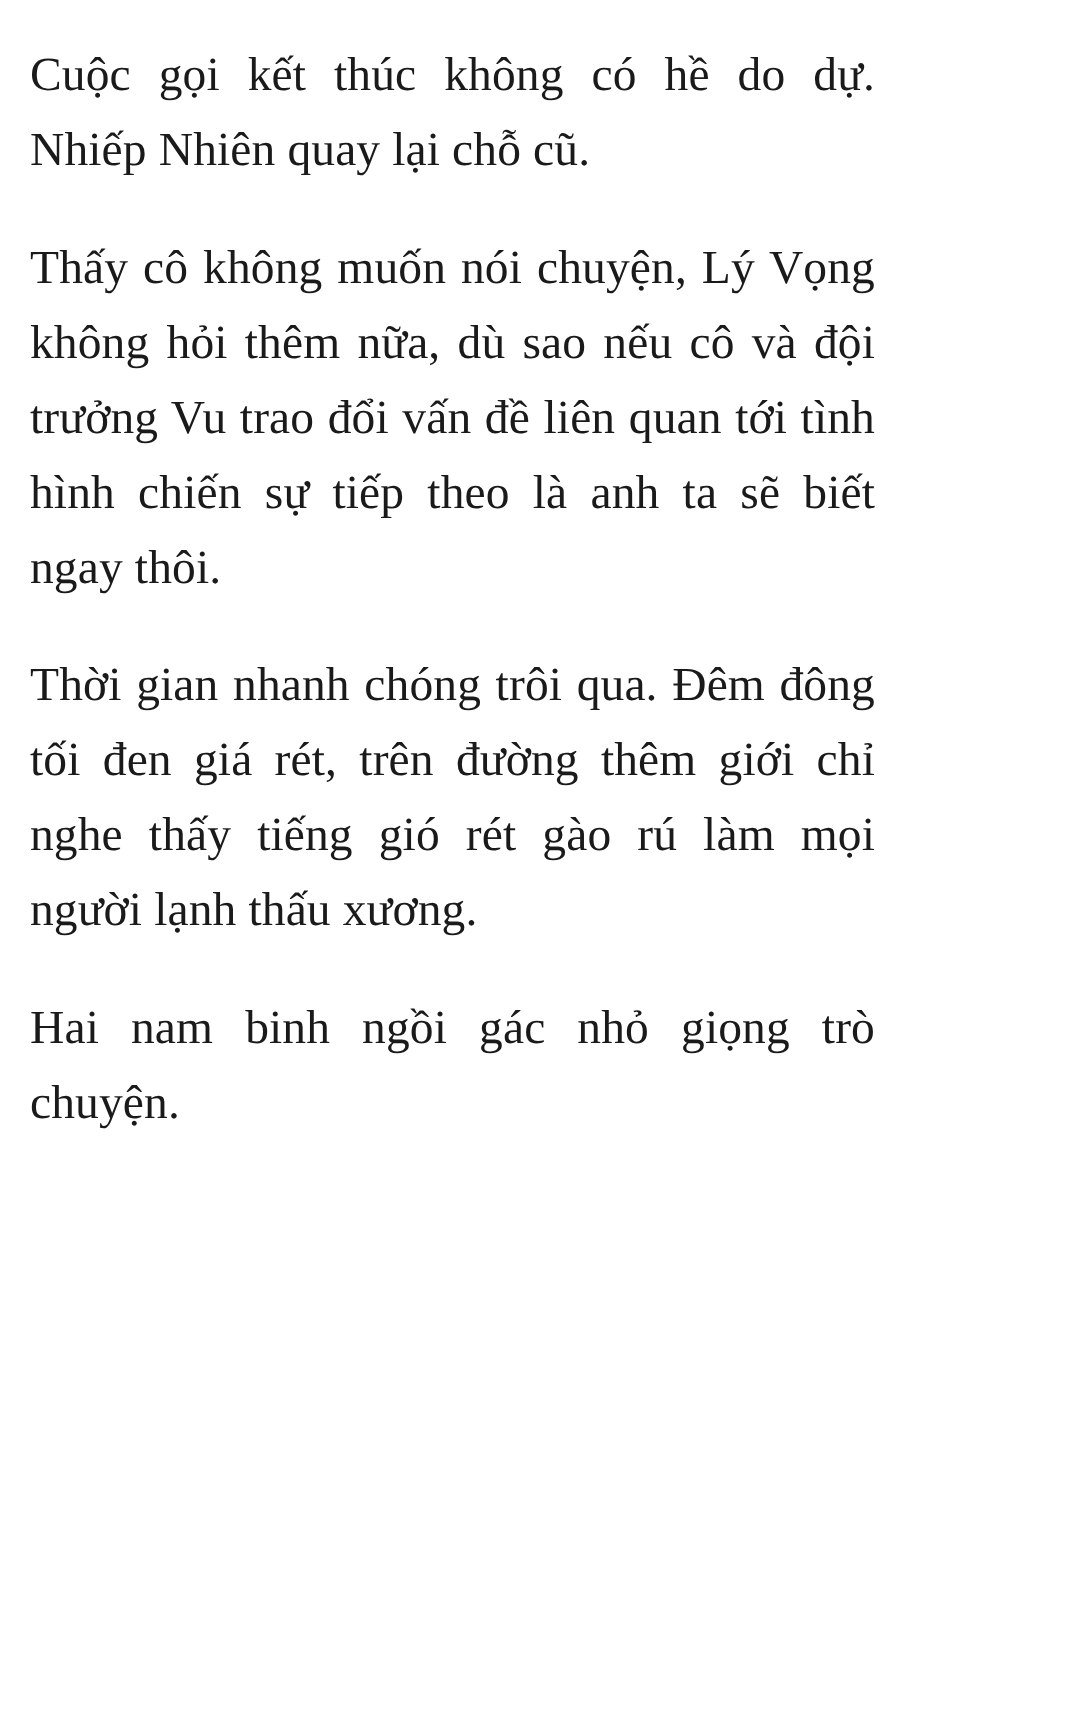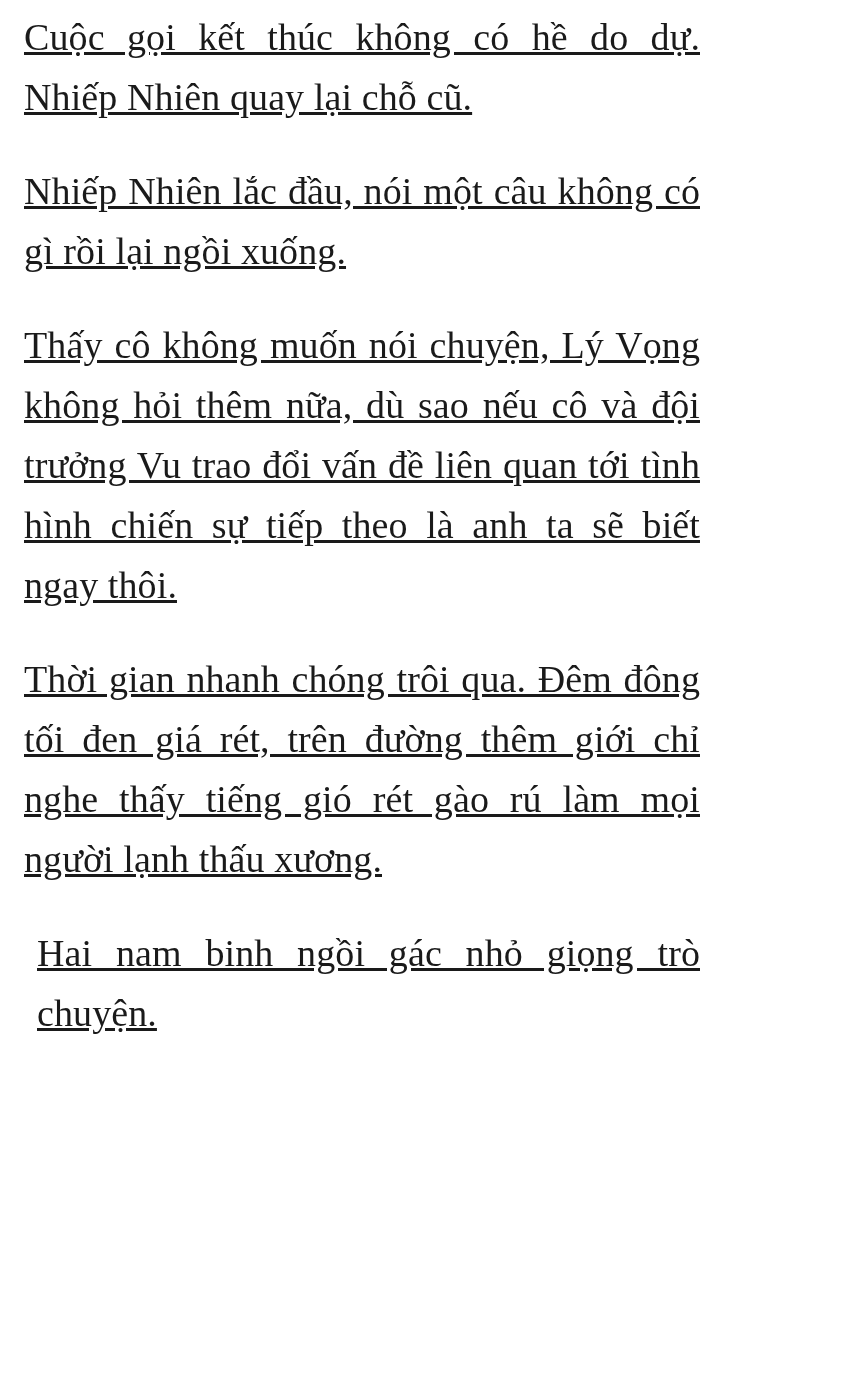--- a/index.html
+++ b/index.html
@@ -11,47 +11,44 @@
   body {
     width: 858px;
     min-height: 1380px;
     font-family: "Liberation Serif", "DejaVu Serif", serif;
     color: #1a1a1a;
     -webkit-font-smoothing: antialiased;
   }
   #reader {
     box-sizing: border-box;
     width: 724px;
-    padding: 7px 24px 24px 24px;
+    padding: 30px 24px 24px 24px;
     background: #ffffff;
-    text-decoration: underline;
   }
   .para {
     margin: 0 0 34px 0;
     font-size: 38px;
     line-height: 1.58;
     text-align: justify;
     text-justify: inter-word;
     letter-spacing: 0.1px;
     color: #1a1a1a;
     word-break: normal;
     overflow-wrap: break-word;
   }
   .para:last-child {
     margin-bottom: 0;
     text-align: left;
-    margin-left: 13px;
   }
   
   .para.last-left {
     text-align: justify;
   }
 </style>
 </head>
 <body>
 
 <div id="reader">
   <p class="para">Cuộc gọi kết thúc không có hề do dự. Nhiếp Nhiên quay lại chỗ cũ.</p>
-  <p class="para">Nhiếp Nhiên lắc đầu, nói một câu không có gì rồi lại ngồi xuống.</p>
   <p class="para">Thấy cô không muốn nói chuyện, Lý Vọng không hỏi thêm nữa, dù sao nếu cô và đội trưởng Vu trao đổi vấn đề liên quan tới tình hình chiến sự tiếp theo là anh ta sẽ biết ngay thôi.</p>
   <p class="para">Thời gian nhanh chóng trôi qua. Đêm đông tối đen giá rét, trên đường thêm giới chỉ nghe thấy tiếng gió rét gào rú làm mọi người lạnh thấu xương.</p>
   <p class="para last-left">Hai nam binh ngồi gác nhỏ giọng trò chuyện.</p>
 </div>
 
 </body></html>

